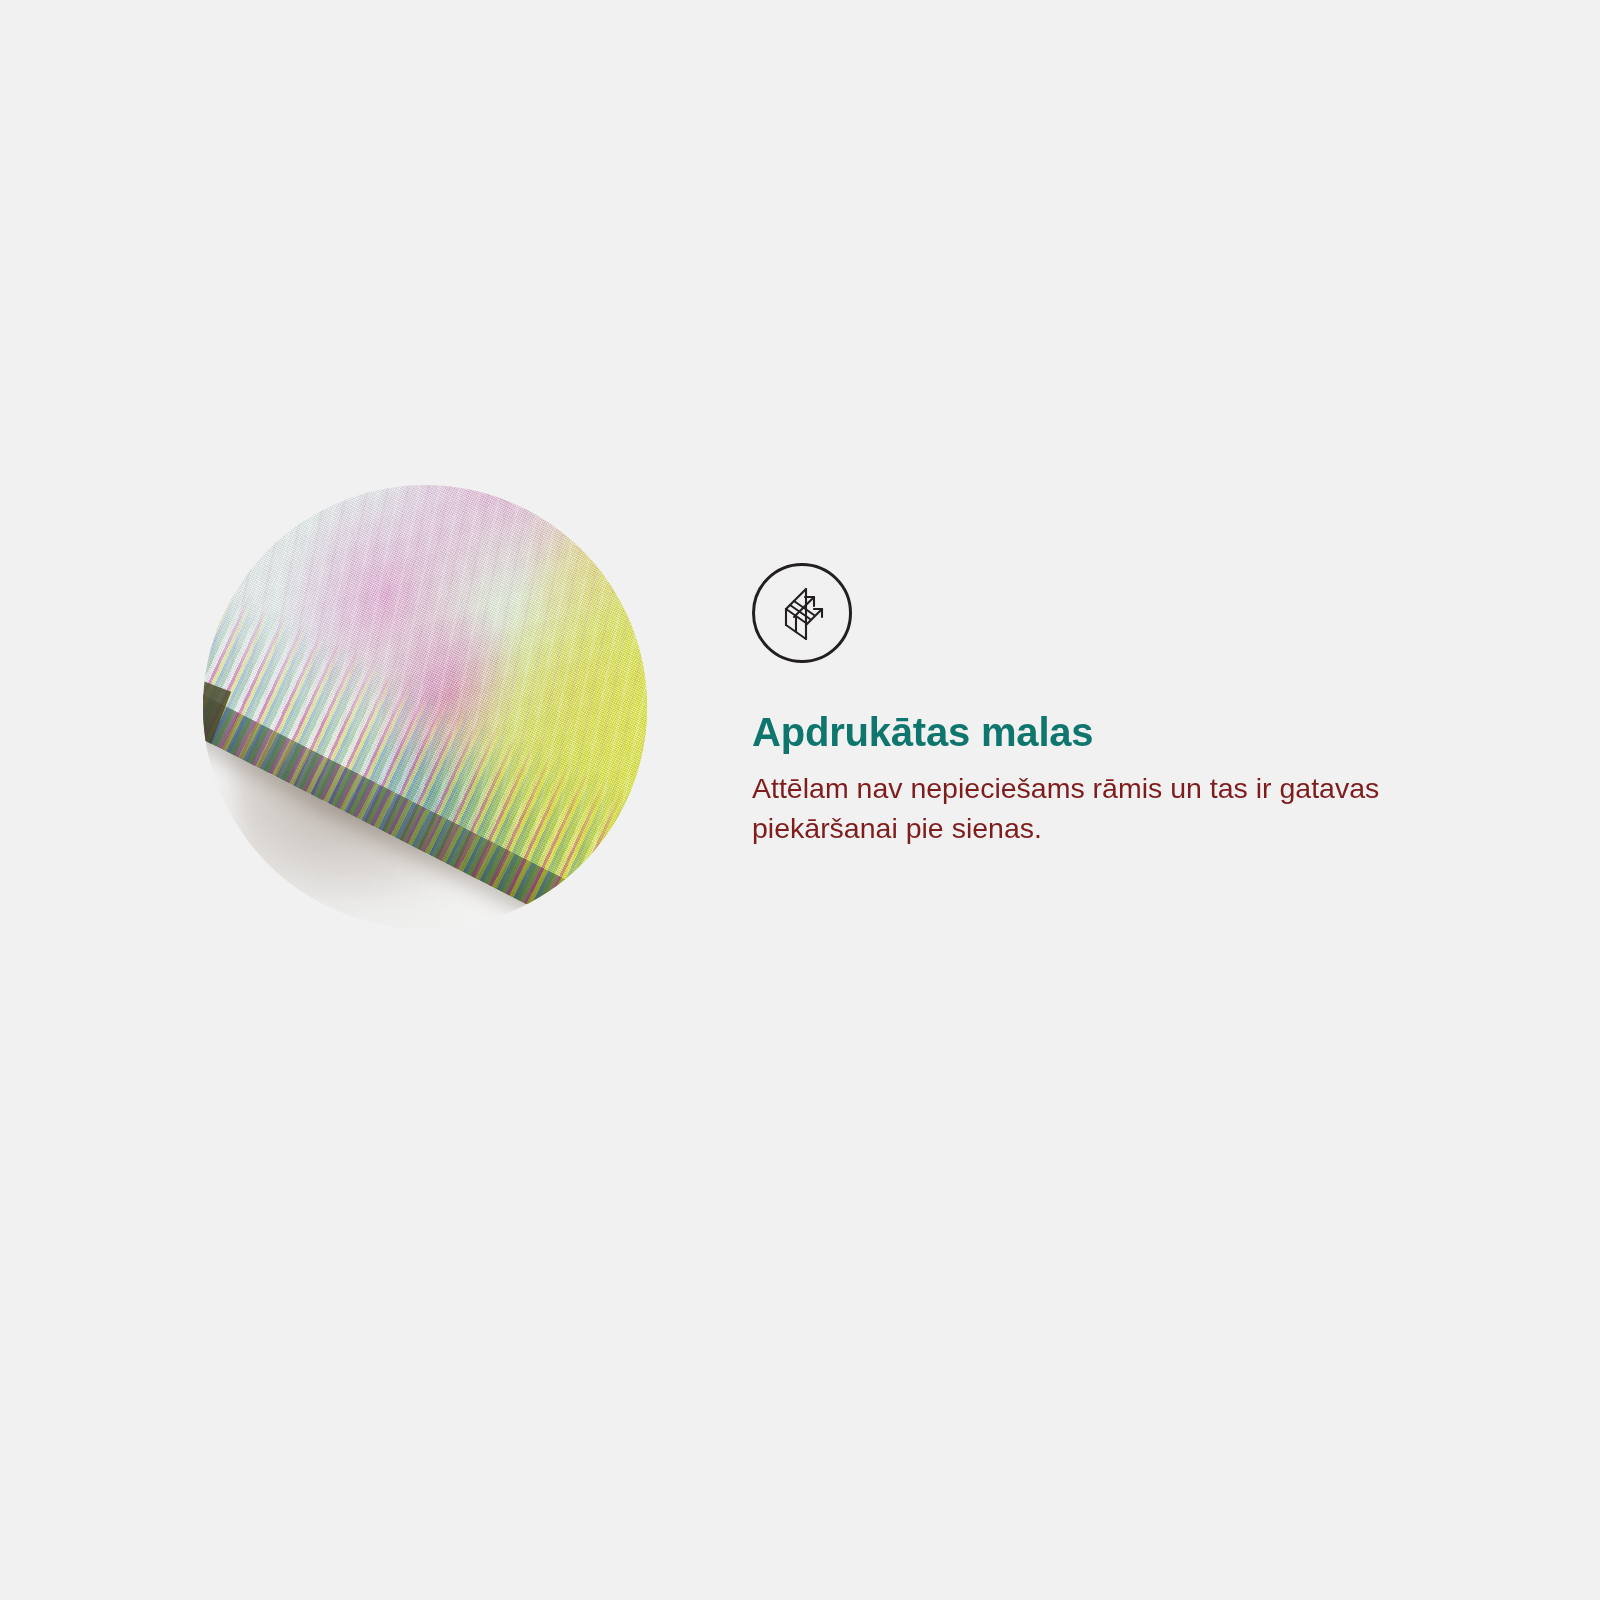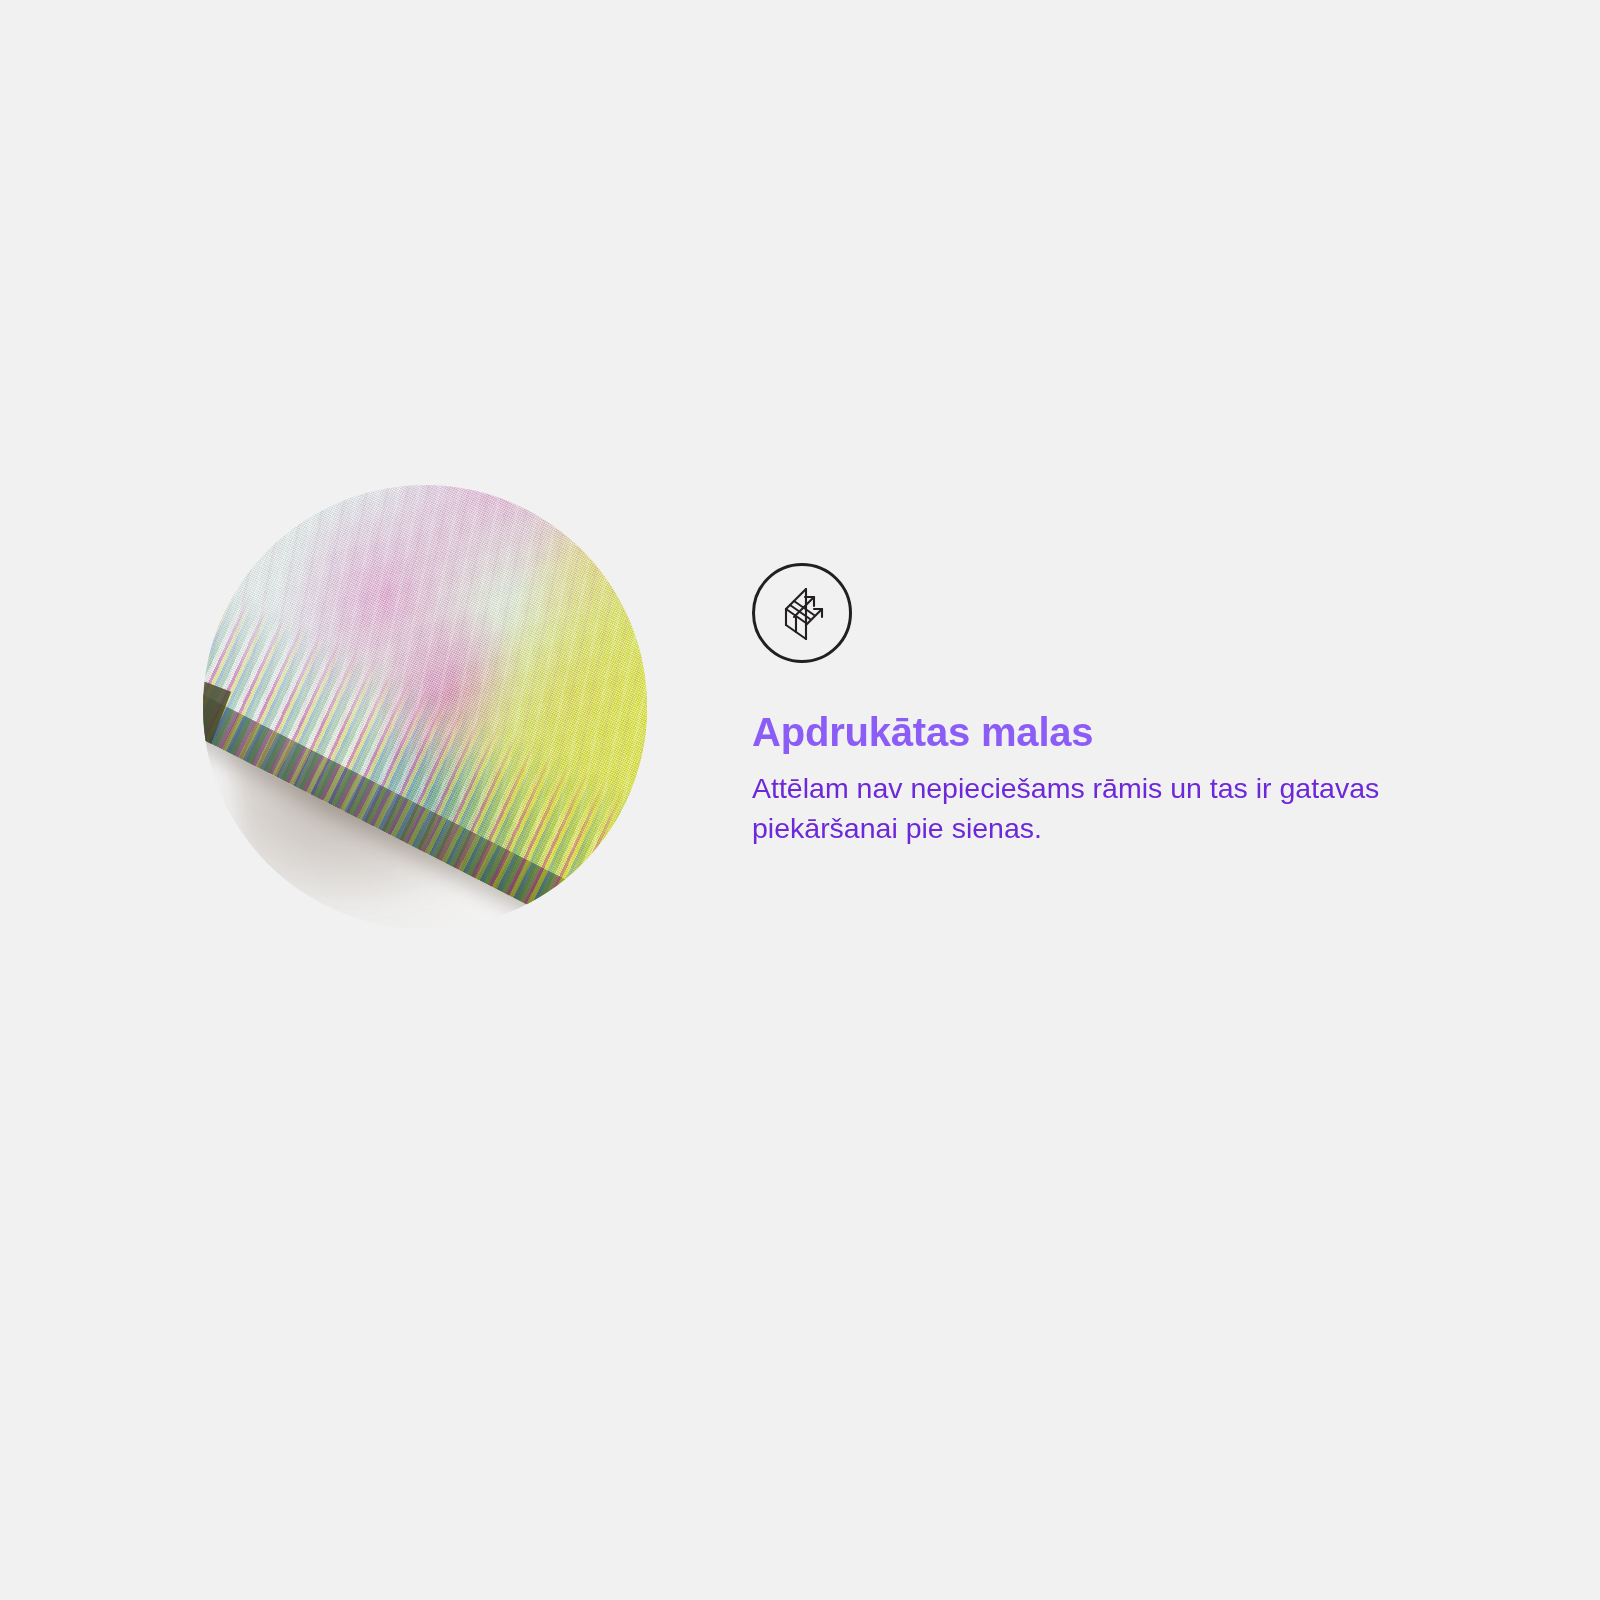--- a/index.html
+++ b/index.html
@@ -171,31 +171,31 @@
     align-items: center;
     justify-content: center;
     box-sizing: border-box;
   }
   .icon-badge svg { display: block; }
 
   .feature-title {
     margin: 0;
     font-size: 40px;
     font-weight: bold;
-    color: #8b5cf6;
+    color: #0f766e;
     letter-spacing: -0.2px;
     line-height: 1.1;
   }
   #text-col-edges .feature-title { margin-top: 47px; }
 
   .feature-desc {
     margin: 14px 0 0 0;
     font-size: 28.5px;
     line-height: 1.42;
-    color: #6d28d9;
+    color: #7f1d1d;
     max-width: 726px;
     font-weight: normal;
   }
 </style>
 </head>
 <body>
 
 <div class="page">
 
   <section class="feature" id="feature-edges">

